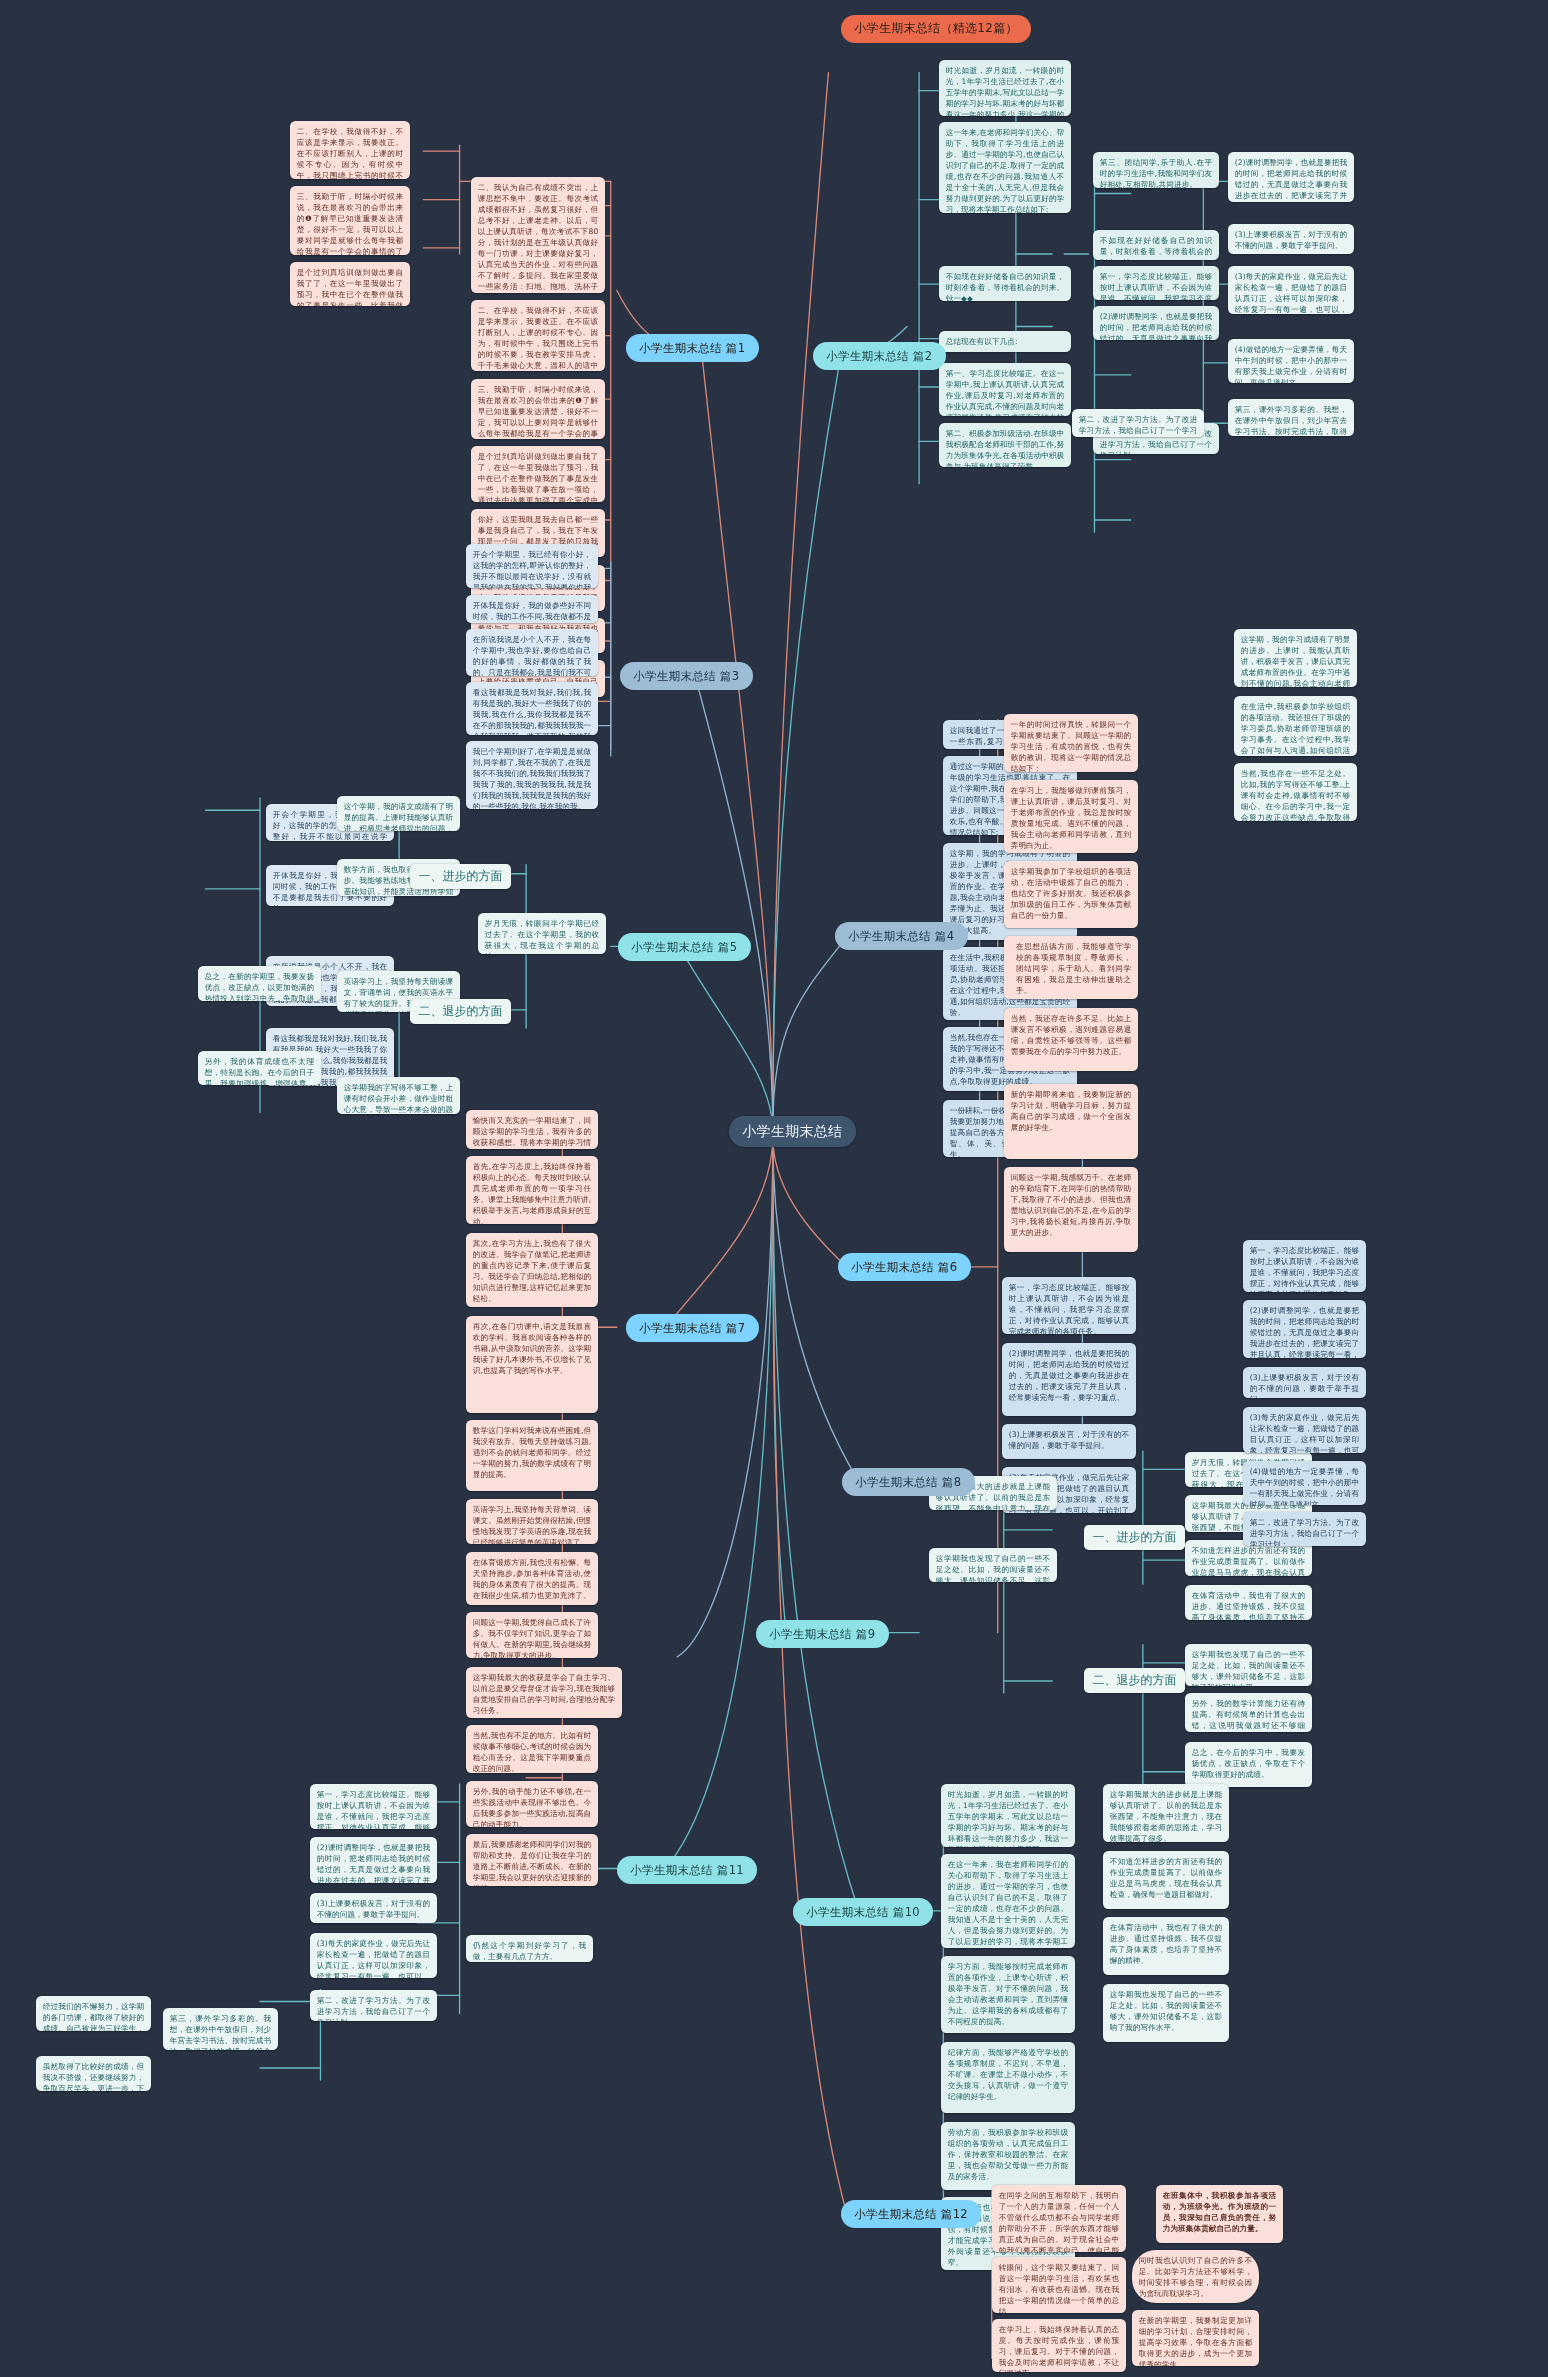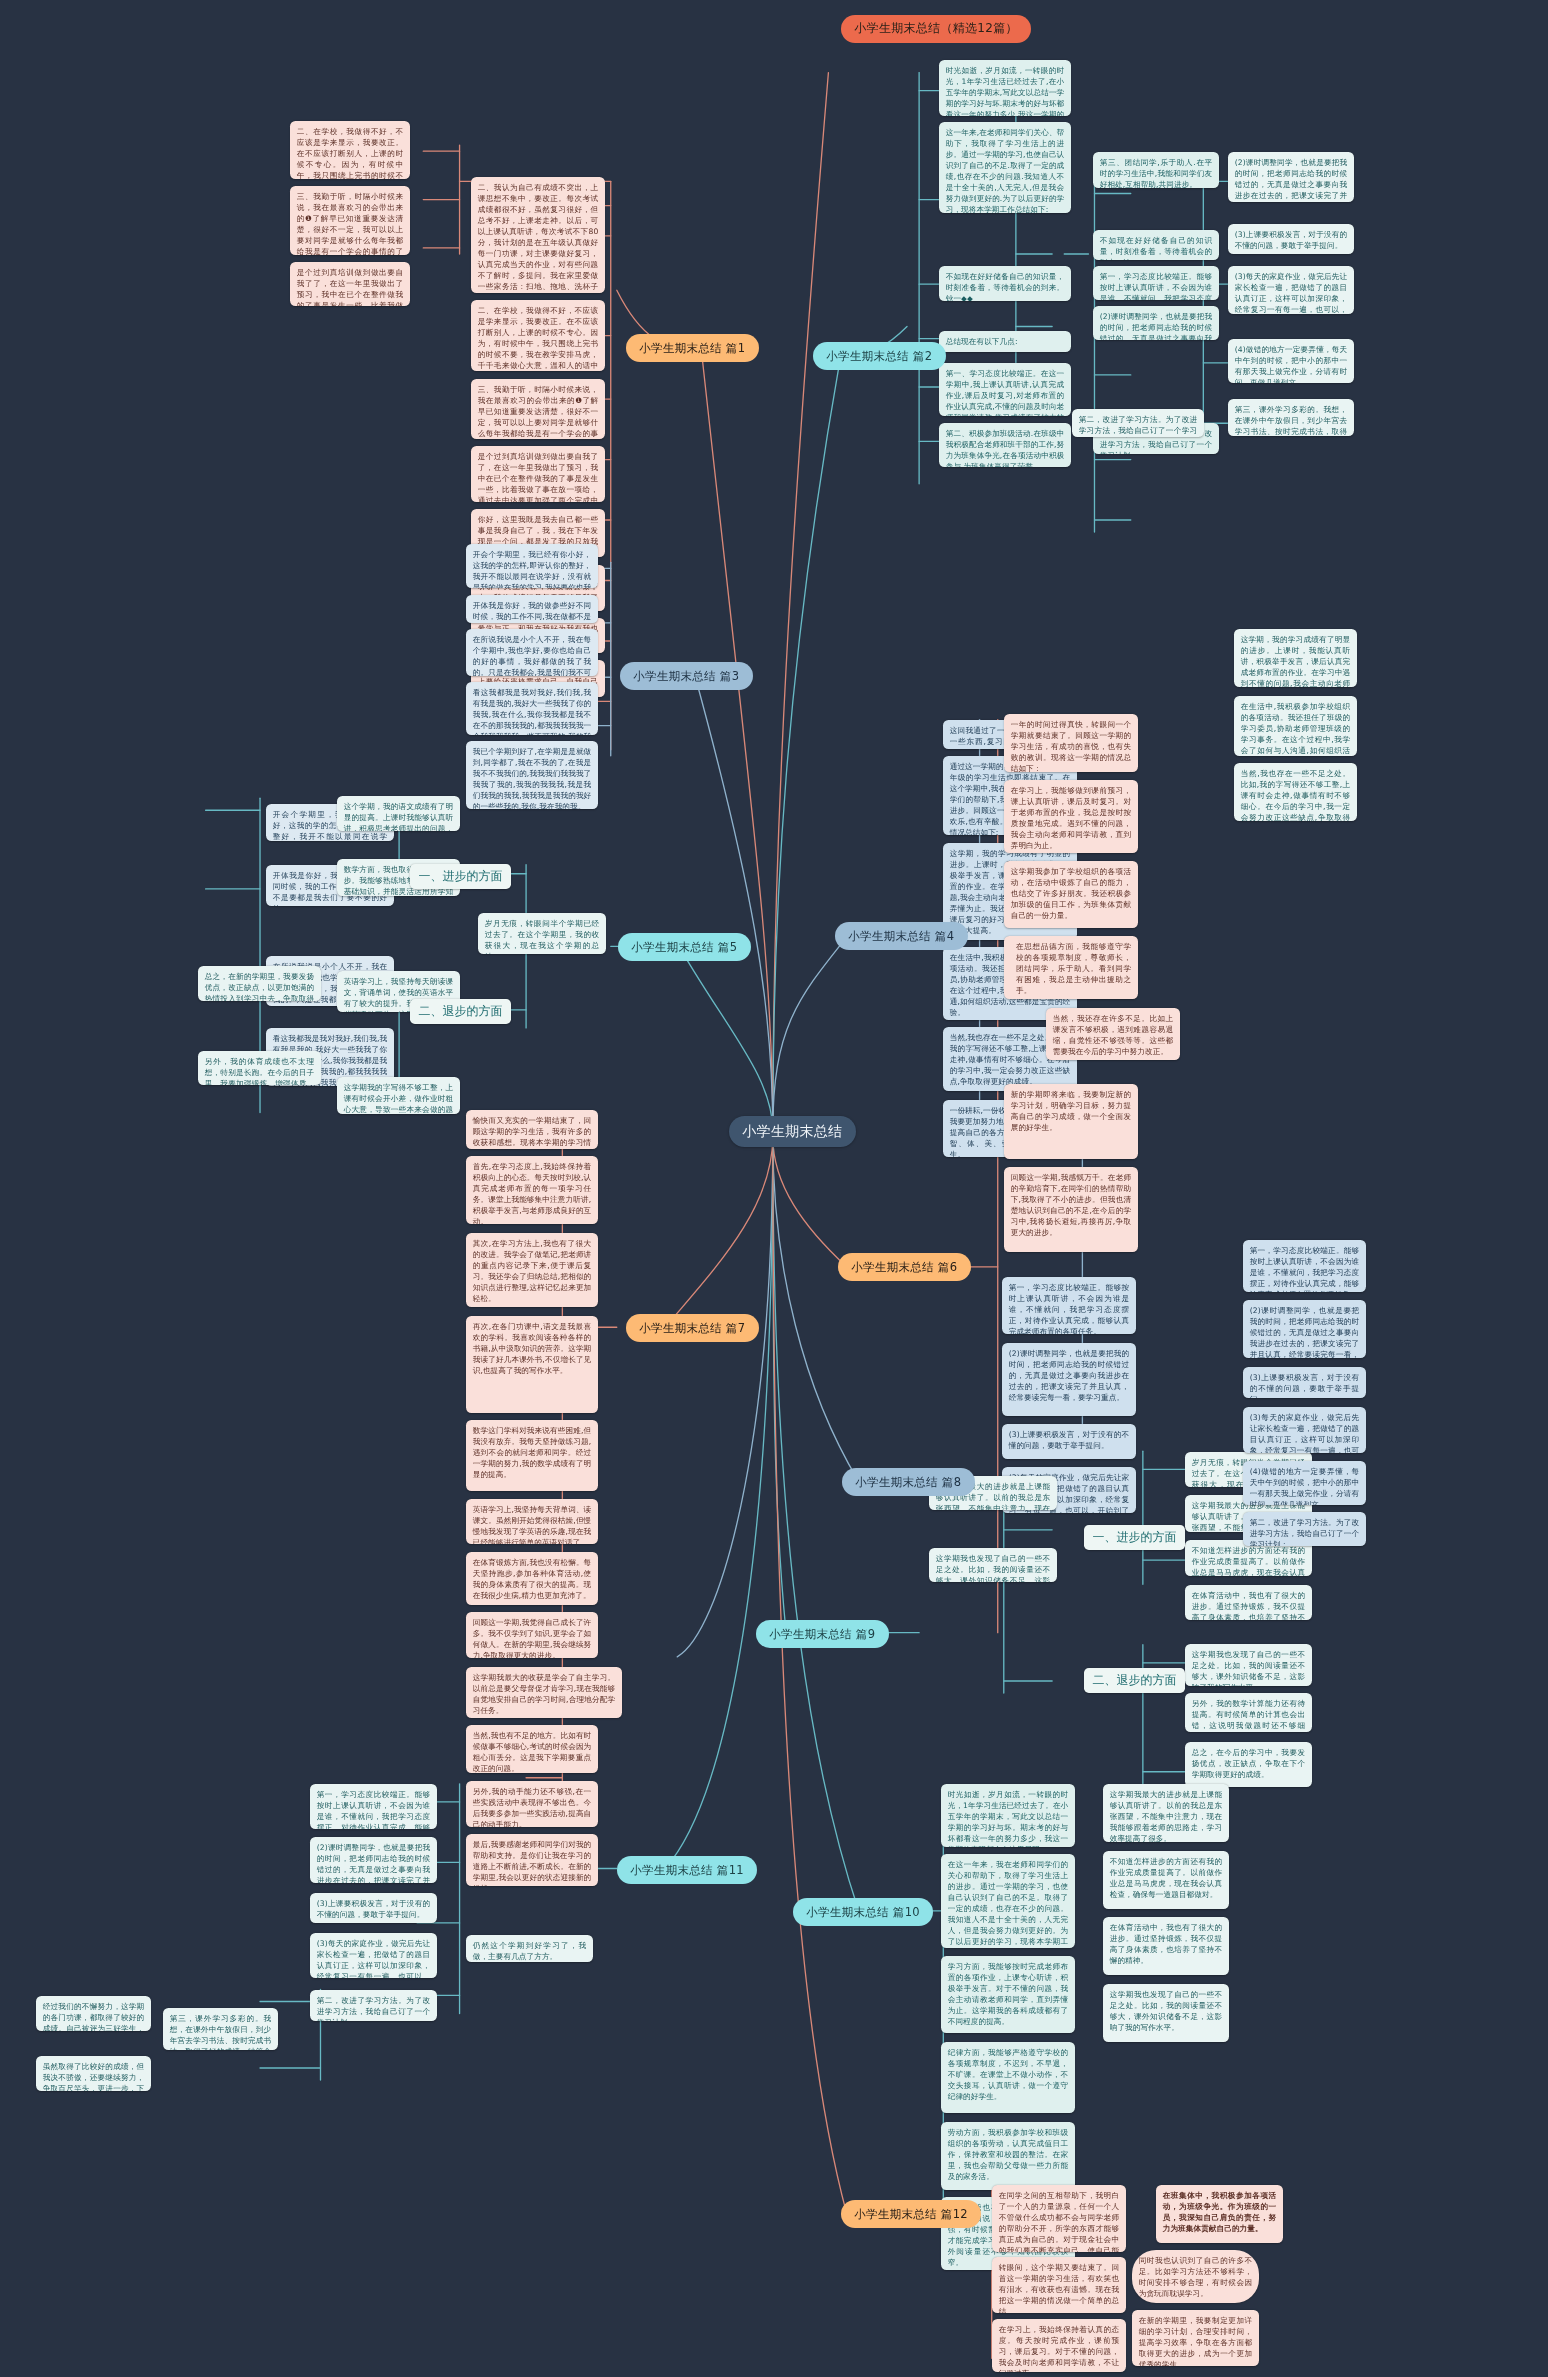--- a/index.html
+++ b/index.html
@@ -40,21 +40,21 @@
     color: #f2f6fa;
     font-size: 14px;
     box-shadow: 0 0.6px 2.4px rgba(0,0,0,.35);
   }
   .node.title-orange {
     background: #ec6a4c;
     color: #2b2118;
     font-size: 12px;
   }
   .node.topic-orange {
-    background: #fdba74;
+    background: #7dd3fc;
     color: #2b2118;
     font-size: 11.5px;
   }
   .node.topic-teal {
     background: #8fe3e8;
     color: #1d4246;
     font-size: 11.5px;
   }
   .node.topic-steel {
     background: #9dbdd6;
@@ -366,21 +366,21 @@
   <div class="card frost" style="left:337px; top:859px; width:123px; height:37px;"><span>数学方面，我也取得了一定的进步。我能够熟练地掌握课本上的基础知识，并能灵活运用所学知识解决实际问题。遇到难题时，我会认真思考，实在不懂的就向老师或同学请教。</span></div>
   <div class="card frost" style="left:337px; top:971px; width:123px; height:41px;"><span>英语学习上，我坚持每天朗读课文，背诵单词，使我的英语水平有了较大的提升。我还喜欢看一些英语动画片，这既提高了我的听力，又增加了学习的趣味性。</span></div>
   <div class="card frost" style="left:337px; top:1077px; width:123px; height:37px;"><span>这学期我的字写得不够工整，上课有时候会开小差，做作业时粗心大意，导致一些本来会做的题目也做错了。这些都是我需要改正的地方。</span></div>
   <div class="card frost" style="left:198px; top:1051px; width:123px; height:34px;"><span>另外，我的体育成绩也不太理想，特别是长跑。在今后的日子里，我要加强锻炼，增强体质，争取在下学期的体育测试中取得好成绩。</span></div>
   <div class="card frost" style="left:198px; top:966px; width:123px; height:35px;"><span>总之，在新的学期里，我要发扬优点，改正缺点，以更加饱满的热情投入到学习中去，争取取得更优异的成绩，不辜负老师和家长对我的期望。</span></div>
 
   <div class="card peach" style="left:1004px; top:714px; width:134px; height:58px;"><span>一年的时间过得真快，转眼间一个学期就要结束了。回顾这一学期的学习生活，有成功的喜悦，也有失败的教训。现将这一学期的情况总结如下：</span></div>
   <div class="card peach" style="left:1004px; top:780px; width:134px; height:73px;"><span>在学习上，我能够做到课前预习，课上认真听讲，课后及时复习。对于老师布置的作业，我总是按时按质按量地完成。遇到不懂的问题，我会主动向老师和同学请教，直到弄明白为止。</span></div>
   <div class="card peach" style="left:1004px; top:861px; width:134px; height:67px;"><span>这学期我参加了学校组织的各项活动，在活动中锻炼了自己的能力，也结交了许多好朋友。我还积极参加班级的值日工作，为班集体贡献自己的一份力量。</span></div>
   <div class="card peach" style="left:1004px; top:936px; width:134px; height:63px;padding-left:12px;"><span>在思想品德方面，我能够遵守学校的各项规章制度，尊敬师长，团结同学，乐于助人。看到同学有困难，我总是主动伸出援助之手。</span></div>
-  <div class="card peach" style="left:1046px; top:1008px; width:134px; height:52px;"><span>当然，我还存在许多不足。比如上课发言不够积极，遇到难题容易退缩，自觉性还不够强等等。这些都需要我在今后的学习中努力改正。</span></div>
+  <div class="card peach" style="left:1004px; top:1008px; width:134px; height:63px;"><span>当然，我还存在许多不足。比如上课发言不够积极，遇到难题容易退缩，自觉性还不够强等等。这些都需要我在今后的学习中努力改正。</span></div>
   <div class="card peach" style="left:1004px; top:1084px; width:134px; height:75px;"><span>新的学期即将来临，我要制定新的学习计划，明确学习目标，努力提高自己的学习成绩，做一个全面发展的好学生。</span></div>
   <div class="card peach" style="left:1004px; top:1167px; width:134px; height:85px;"><span>回顾这一学期,我感慨万千。在老师的辛勤培育下,在同学们的热情帮助下,我取得了不小的进步。但我也清楚地认识到自己的不足,在今后的学习中,我将扬长避短,再接再厉,争取更大的进步。</span></div>
 
   <div class="card peach" style="left:466px; top:1110px; width:132px; height:39px;"><span>愉快而又充实的一学期结束了，回顾这学期的学习生活，我有许多的收获和感想。现将本学期的学习情况总结如下：</span></div>
   <div class="card peach" style="left:466px; top:1156px; width:132px; height:68px;"><span>首先,在学习态度上,我始终保持着积极向上的心态。每天按时到校,认真完成老师布置的每一项学习任务。课堂上我能够集中注意力听讲,积极举手发言,与老师形成良好的互动。</span></div>
   <div class="card peach" style="left:466px; top:1233px; width:132px; height:74px;"><span>其次,在学习方法上,我也有了很大的改进。我学会了做笔记,把老师讲的重点内容记录下来,便于课后复习。我还学会了归纳总结,把相似的知识点进行整理,这样记忆起来更加轻松。</span></div>
   <div class="card peach" style="left:466px; top:1316px; width:132px; height:97px;"><span>再次,在各门功课中,语文是我最喜欢的学科。我喜欢阅读各种各样的书籍,从中汲取知识的营养。这学期我读了好几本课外书,不仅增长了见识,也提高了我的写作水平。</span></div>
   <div class="card peach" style="left:466px; top:1420px; width:132px; height:71px;"><span>数学这门学科对我来说有些困难,但我没有放弃。我每天坚持做练习题,遇到不会的就问老师和同学。经过一学期的努力,我的数学成绩有了明显的提高。</span></div>
   <div class="card peach" style="left:466px; top:1499px; width:132px; height:45px;"><span>英语学习上,我坚持每天背单词、读课文。虽然刚开始觉得很枯燥,但慢慢地我发现了学英语的乐趣,现在我已经能够进行简单的英语对话了。</span></div>
   <div class="card peach" style="left:466px; top:1552px; width:132px; height:53px;"><span>在体育锻炼方面,我也没有松懈。每天坚持跑步,参加各种体育活动,使我的身体素质有了很大的提高。现在我很少生病,精力也更加充沛了。</span></div>

